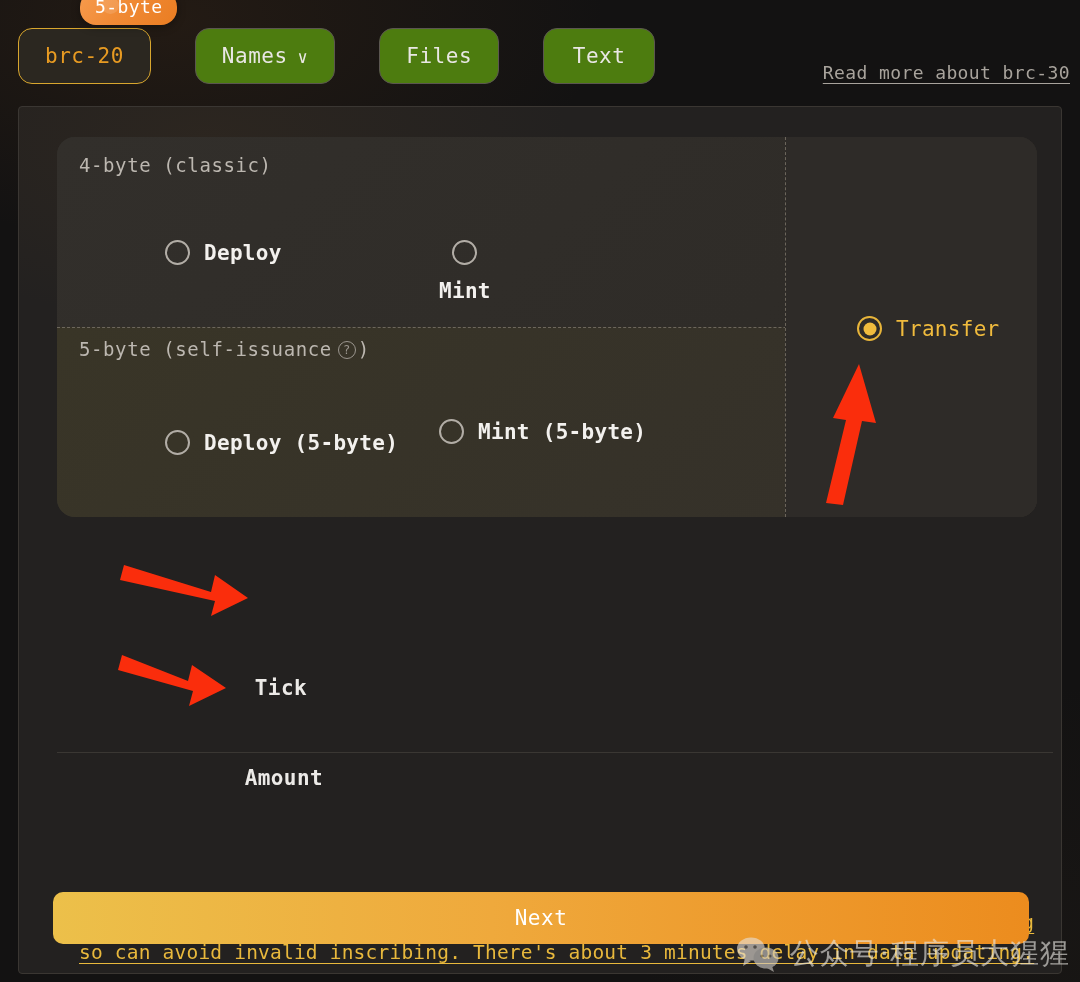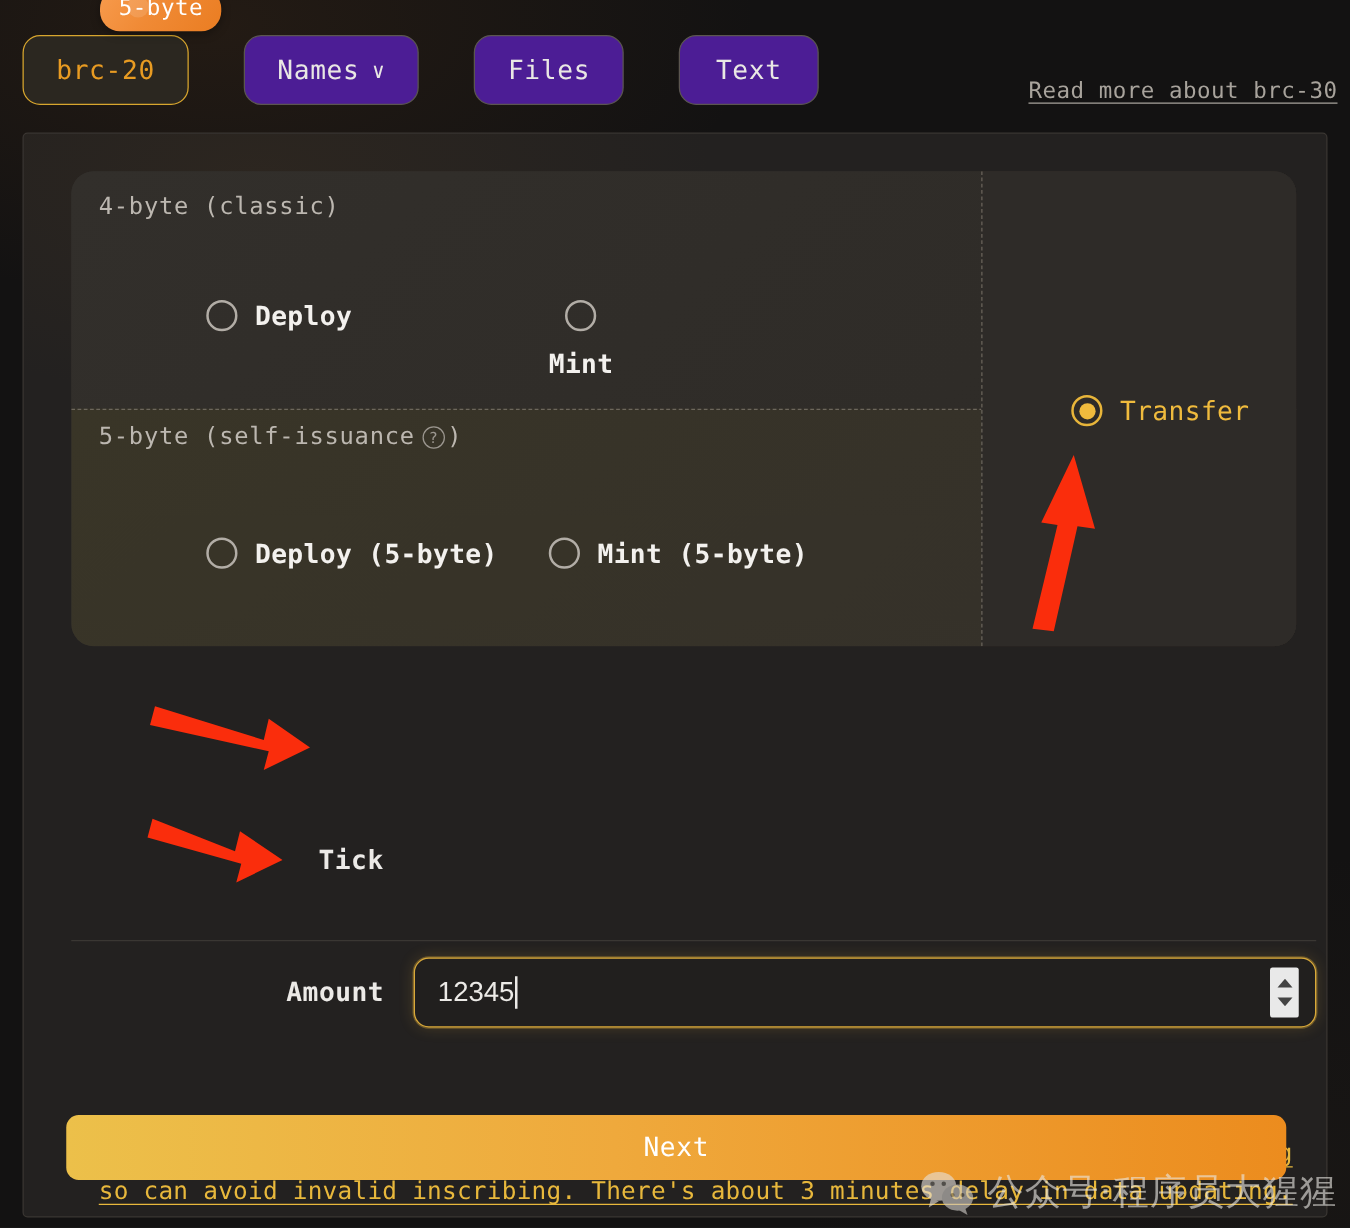--- a/index.html
+++ b/index.html
@@ -36,21 +36,21 @@
     align-items: center;
     z-index: 6;
   }
 
   .tab {
     height: 56px;
     min-width: 112px;
     padding: 0 26px;
     border-radius: 14px;
     border: 1.6px solid #5b5650;
-    background: #4c1d95;
+    background: #4d7c0f;
     color: #e9e7e4;
     font-size: 21px;
     letter-spacing: 0.5px;
     display: flex;
     align-items: center;
     justify-content: center;
     gap: 10px;
     cursor: pointer;
     position: relative;
   }
@@ -223,21 +223,21 @@
     letter-spacing: 0.3px;
   }
   .radio-row.checked .radio-label {
     color: #f0bb3d;
     font-weight: normal;
   }
 
   .r-deploy      { left: 108px; top: 103px; }
   .r-mint        { left: 382px; top: 103px; flex-direction: column; }
   .r-deploy5     { left: 108px; top: 293px; }
-  .r-mint5       { left: 382px; top: 293px; }
+  .r-mint5       { left: 382px; top: 282px; }
   .r-transfer    { left: 800px; top: 179px; }
 
   .mode-divider {
     position: absolute;
     left: 728px;
     top: 0;
     width: 0;
     height: 380px;
     border-left: 1.5px dashed #6b655b;
   }
@@ -452,28 +452,20 @@
       <span class="radio-label">Transfer</span>
     </div>
   </div>
 
   <div class="field field-tick">
     <span class="field-label">Tick</span>
   </div>
 
   <div class="field field-amount">
     <span class="field-label">Amount</span>
-    <div class="field-input focused" style="position:relative;">
-      <span>12345</span>
-      <span class="caret"></span>
-      <span class="spinner">
-        <span class="spin-arrow spin-up"></span>
-        <span class="spin-arrow spin-down"></span>
-      </span>
-    </div>
   </div>
 
   <div class="hr-divider"></div>
 
   <div class="warning">Before inscribing, please check your available balance on our brc-20 page, doing so can avoid invalid inscribing. There's about 3 minutes delay in data updating.</div>
 
   <button class="next-btn">Next</button>
 </div>
 
 <svg class="annot" width="1080" height="982" viewBox="0 0 1080 982" style="left:0; top:0;">

